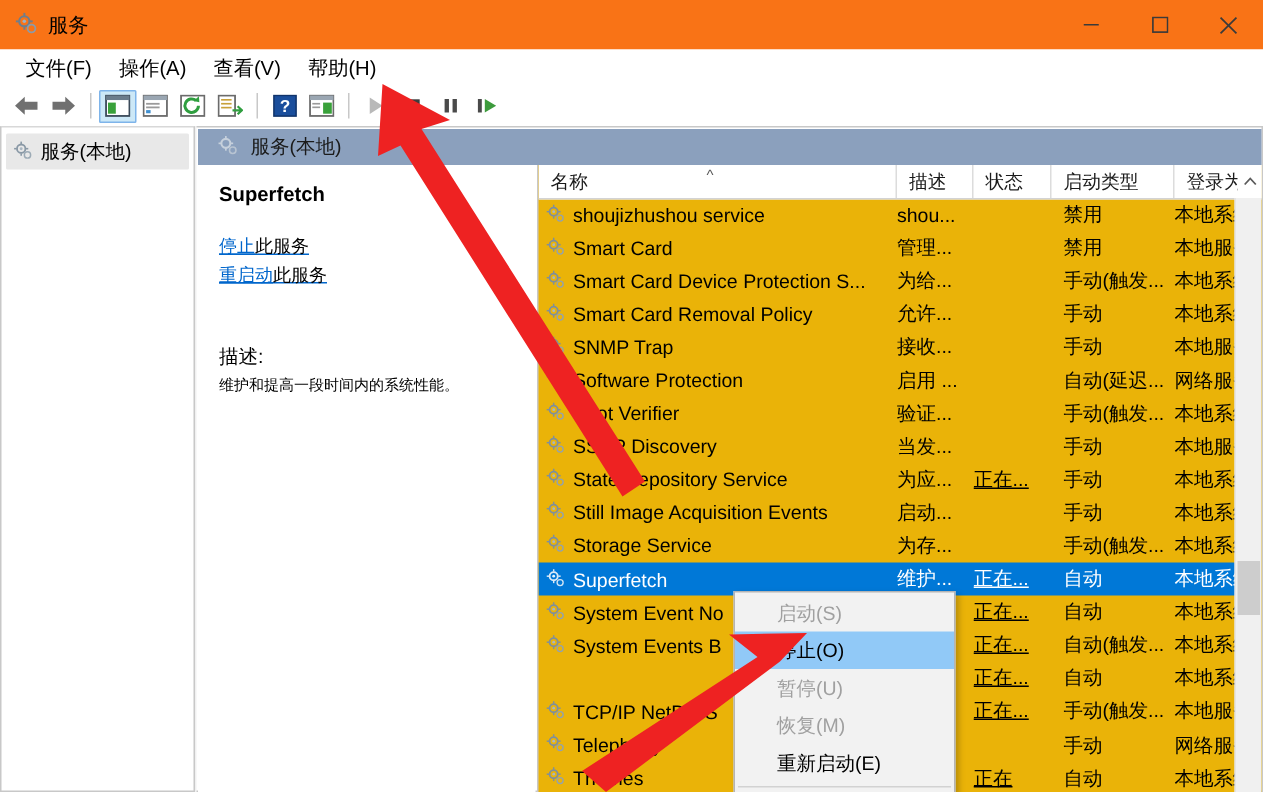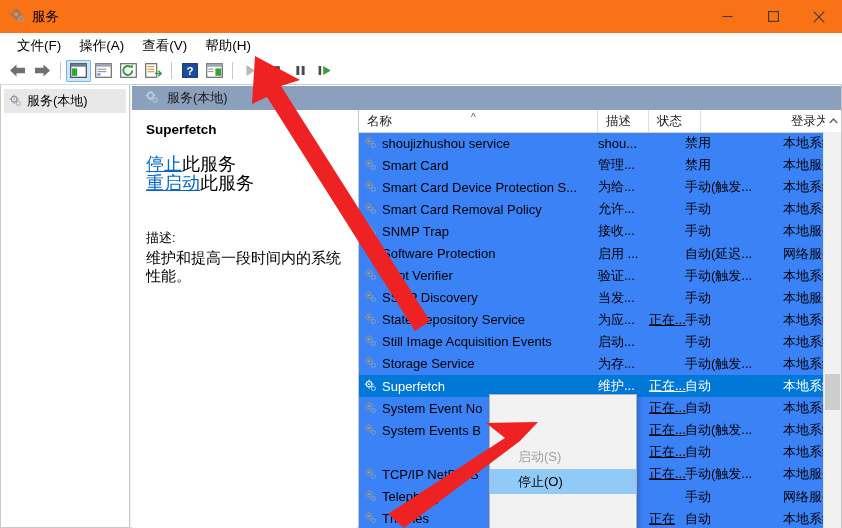--- a/index.html
+++ b/index.html
@@ -33,53 +33,53 @@
   .body-area{position:absolute;left:0;top:84px;width:842px;height:444px;background:#f0f0f0;}
   .leftpane{position:absolute;left:0;top:0;width:130px;height:444px;background:#fff;border:1px solid #c8c8c8;border-top:1px solid #d8d8d8;box-sizing:border-box;}
   .tree-item{margin:4px 3px 0 3px;padding:3px 4px;display:flex;align-items:center;gap:5px;background:#e8e8e8;border-radius:1px;font-size:13px;}
 
   
   .rightpane{position:absolute;left:131px;top:0;width:711px;height:444px;background:#fff;border:1px solid #c8c8c8;border-left:none;box-sizing:border-box;}
   .det-header{position:absolute;left:1px;top:1px;width:709px;height:24px;background:#8ba0bd;display:flex;align-items:center;gap:8px;padding-left:12px;box-sizing:border-box;color:#1b1b1b;font-size:13px;}
 
   .det-pane{position:absolute;left:1px;top:25px;width:225px;height:418px;background:#fff;padding:12px 14px 0 14px;box-sizing:border-box;}
   .det-title{font-weight:bold;font-size:13.5px;color:#000;margin-bottom:18px;}
-  .det-link{color:#0066cc;font-size:18px;line-height:19px;}
+  .det-link{color:#0066cc;font-size:12px;line-height:19px;text-decoration:underline;}
   .det-link u{text-decoration:underline;}
   .det-desc-label{margin-top:36px;font-size:13px;color:#000;}
-  .det-desc-text{font-size:15px;color:#000;line-height:18px;margin-top:2px;}
-
-  
-  .listpane{position:absolute;left:227px;top:25px;width:483px;height:418px;background:#3b82f6;border-left:1px solid #c8c8c8;box-sizing:border-box;overflow:hidden;}
+  .det-desc-text{font-size:10px;color:#000;line-height:18px;margin-top:2px;}
+
+  
+  .listpane{position:absolute;left:227px;top:25px;width:483px;height:418px;background:#eab308;border-left:1px solid #c8c8c8;box-sizing:border-box;overflow:hidden;}
   .lhead{position:absolute;left:0;top:0;width:483px;height:22px;background:#fff;border-bottom:1px solid #d3d3d3;}
   .lhead .hc{position:absolute;top:0;height:22px;display:flex;align-items:center;font-size:12.5px;color:#1a1a1a;box-sizing:border-box;border-right:1px solid #dcdcdc;padding-left:8px;white-space:nowrap;}
   .sortmark{position:absolute;left:112px;top:2px;font-size:10px;color:#5a5a5a;}
   .hscroll{position:absolute;right:0;top:0;width:17px;height:22px;display:flex;align-items:center;justify-content:center;background:#fff;}
 
   .rows{position:absolute;left:0;top:22px;width:466px;height:396px;}
   .row{position:relative;height:22.1px;font-size:13px;color:#000;}
   .row.sel{background:#0078d7;color:#fff;}
   .cell{position:absolute;top:0;height:22.1px;display:flex;align-items:center;white-space:nowrap;overflow:hidden;box-sizing:border-box;}
   .c-name{left:0;width:236px;padding-left:4px;gap:5px;}
   .c-desc{left:239px;width:47px;}
   .c-state{left:290px;width:48px;}
-  .c-startup{left:326px;width:80px;}
+  .c-startup{left:350px;width:80px;}
   .c-logon{left:424px;width:60px;}
   .st-underline{text-decoration:underline;}
 
   .vscroll{position:absolute;right:0;top:22px;width:17px;height:396px;background:#f0f0f0;border-left:1px solid #e4e4e4;}
   .vthumb{position:absolute;left:1px;width:15px;background:#cdcdcd;}
 
   
   .gear{position:relative;flex:0 0 auto;}
 
   
   .ctxmenu{position:absolute;left:489px;top:394px;width:148px;background:#f2f2f2;border:1px solid #b4b4b4;box-shadow:2px 2px 4px rgba(0,0,0,.22);z-index:40;padding:1px 0;box-sizing:border-box;}
   .ctxitem{height:25px;display:flex;align-items:center;padding-left:28px;font-size:13px;color:#000;position:relative;box-sizing:border-box;}
-  .ctxitem.disabled{color:#a0a0a0;margin-top:48px;}
+  .ctxitem.disabled{color:#a0a0a0;}
   .ctxitem.hl{background:#91c9f7;color:#000;}
   .ctxsep{height:1px;background:#d2d2d2;margin:3px 2px;}
 
   
   .annot{position:absolute;left:0;top:0;width:842px;height:528px;pointer-events:none;z-index:60;}
 </style>
 </head>
 <body>
 
 <div class="app">
@@ -270,20 +270,21 @@
       </div>
 
       <div class="listpane">
         <div class="lhead">
           <div class="hc" style="left:0;width:239px;">
             <span>名称</span>
             <span class="sortmark">^</span>
           </div>
           <div class="hc" style="left:239px;width:51px;">描述</div>
           <div class="hc" style="left:290px;width:52px;font-family:Liberation Serif, serif;">状态</div>
+          <div class="hc" style="left:342px;width:82px;">启动类型</div>
           <div class="hc" style="left:424px;width:42px;border-right:none;">登录为</div>
           <div class="hscroll">
             <svg width="9" height="6" viewBox="0 0 9 6">
                 <path d="M0.8 5 L4.5 1 L8.2 5" fill="none" stroke="#5b5b5b" stroke-width="1.2"></path>
               </svg>
           </div>
         </div>
 
         <div class="rows" id="rows-host">
             <div class="row">

